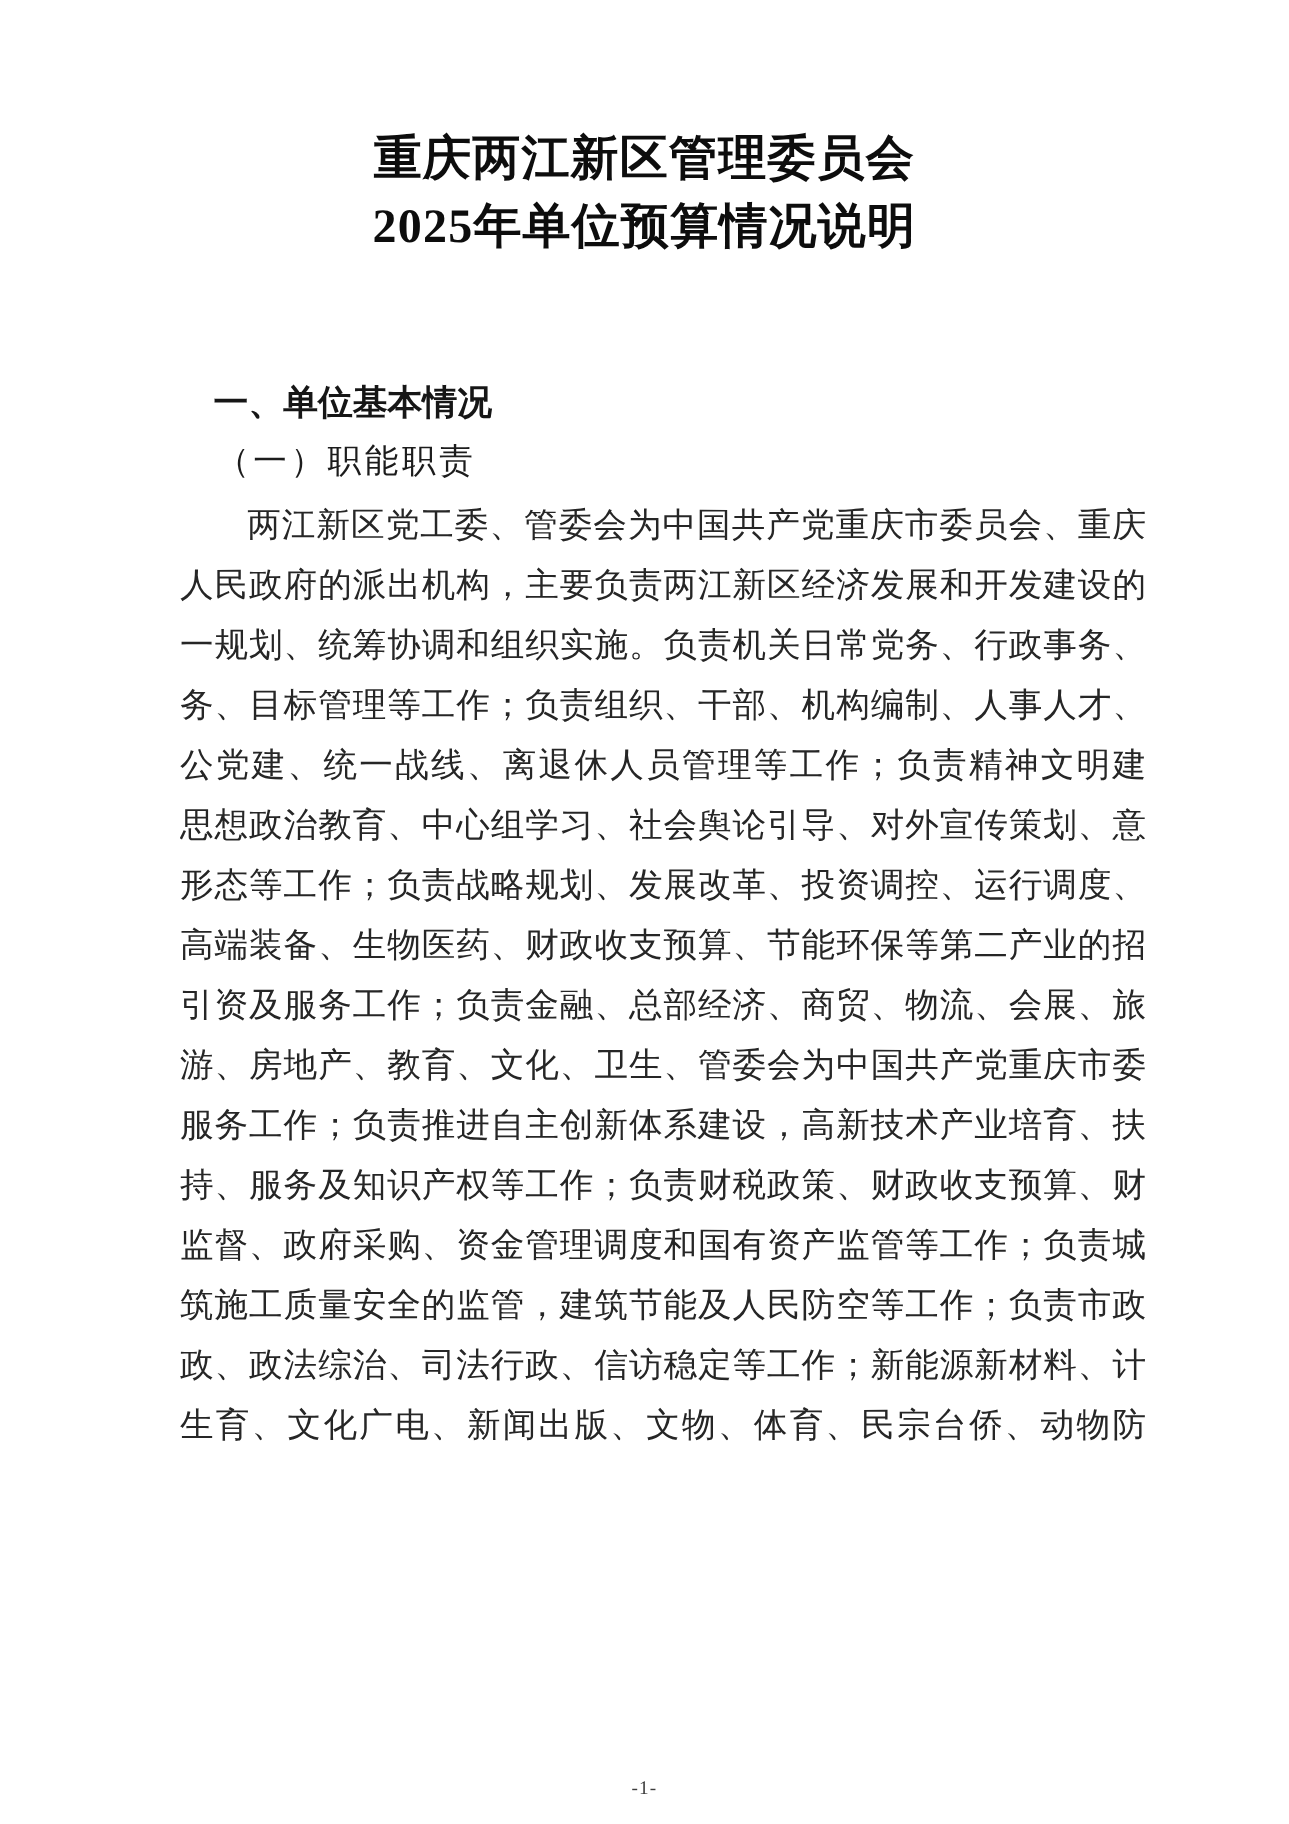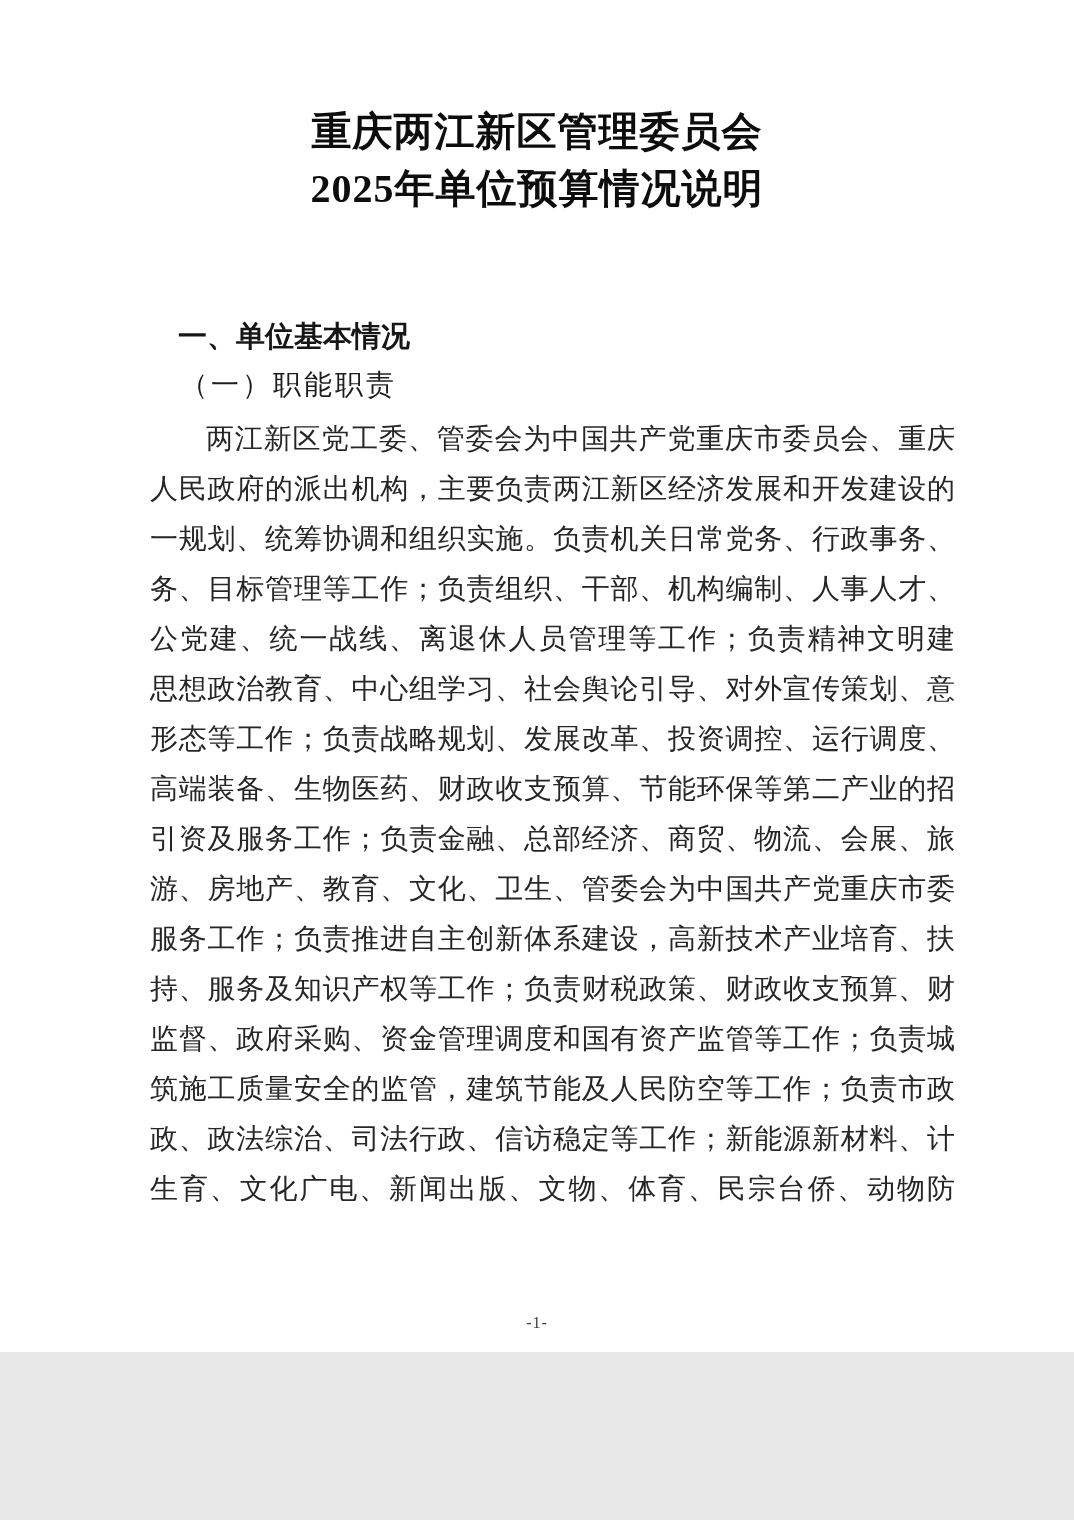--- a/index.html
+++ b/index.html
@@ -3,21 +3,21 @@
 <meta charset="utf-8">
 <style>
   html, body {
     margin: 0;
     padding: 0;
     background: #e8e8e8;
   }
   .page {
     position: relative;
     width: 1074px;
-    height: 1352px;
+    height: 1520px;
     margin: 0 auto;
     background: #ffffff;
     overflow: hidden;
     font-family: "Liberation Serif", "DejaVu Serif", serif;
   }
   .doc-title {
     padding-top: 103px;
     text-align: center;
     font-weight: bold;
     font-size: 40px;

